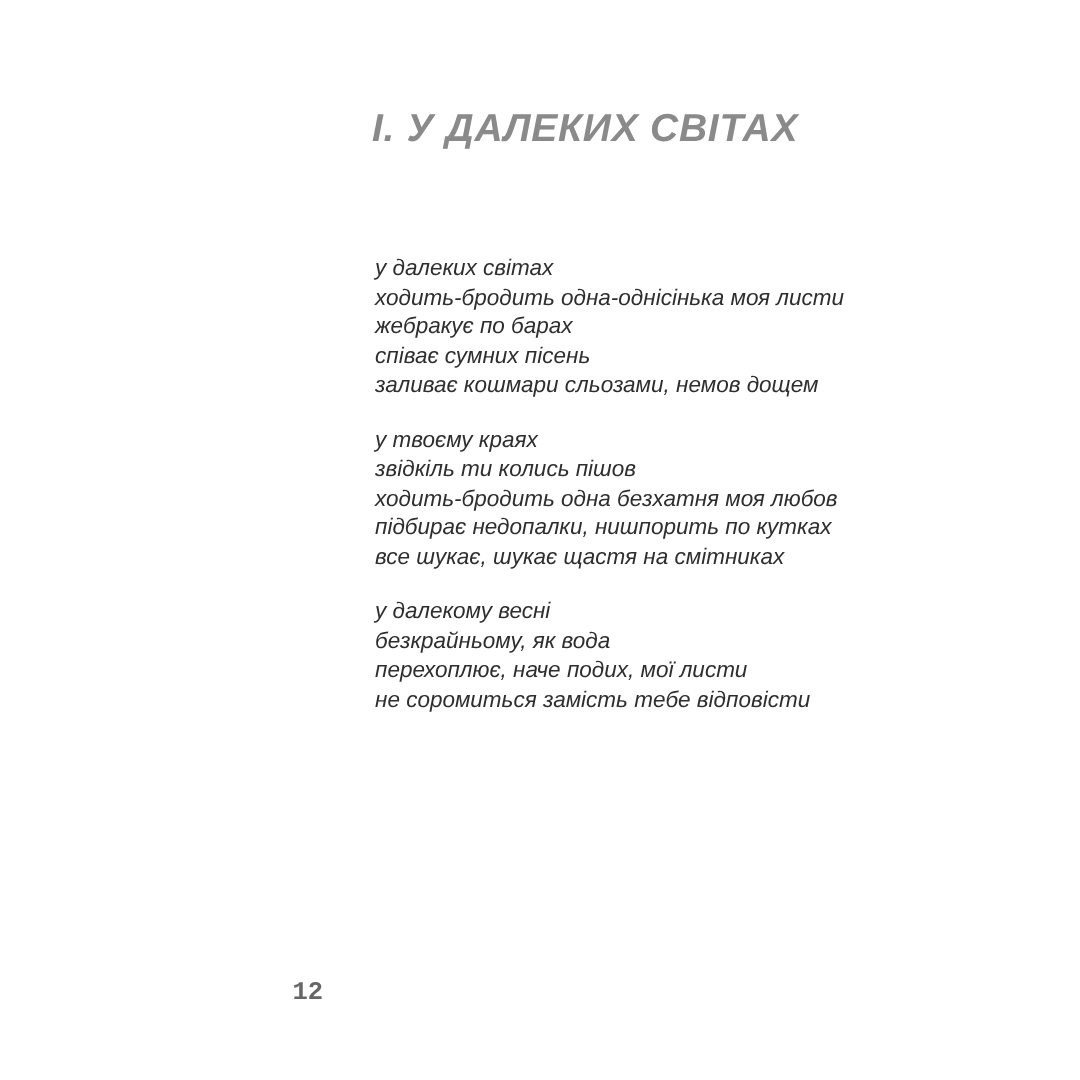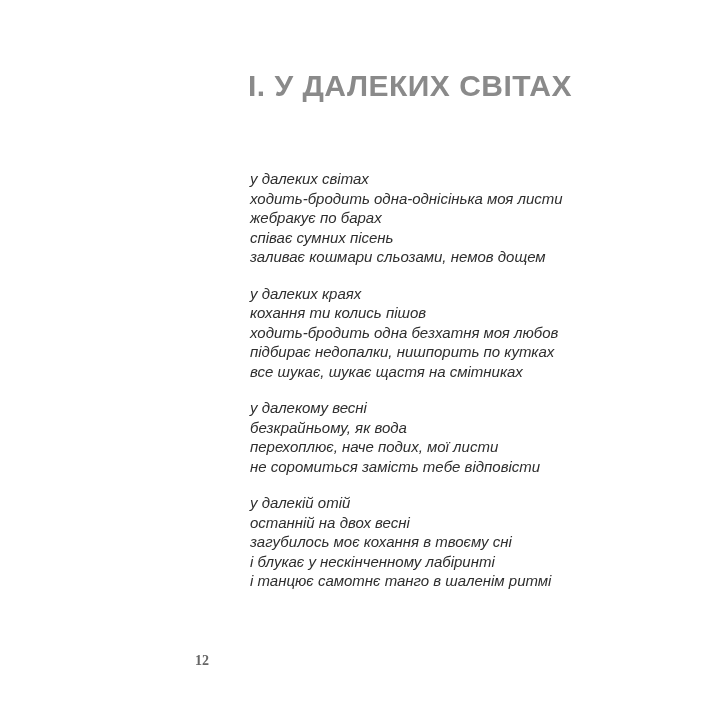--- a/index.html
+++ b/index.html
@@ -21,25 +21,26 @@
     overflow:hidden;
     font-family:"Liberation Sans", sans-serif;
   }
   .title{
     position:absolute;
     left:248px;
     top:70px;
     margin:0;
     font-family:"Liberation Sans", sans-serif;
     font-weight:bold;
-    font-size:30px;
+    font-size:26px;
     line-height:31px;
     letter-spacing:0.5px;
     color:var(--title-color);
     white-space:nowrap;
+    font-style:italic;
   }
   .poem{
     position:absolute;
     left:250px;
     top:169px;
     color:var(--text-color);
     font-family:"Liberation Sans", sans-serif;
     font-style:italic;
     font-size:15px;
     line-height:19.5px;
@@ -50,56 +51,49 @@
   .stanza:last-child{
     margin-bottom:0;
   }
   .poem-line{
     white-space:nowrap;
   }
   .page-number{
     position:absolute;
     left:195px;
     top:653px;
-    font-family:Liberation Serif, serif;
+    font-family:Liberation Mono, monospace;
     font-weight:600;
-    font-size:14px;
+    font-size:17px;
     color:var(--pagenum-color);
   }
 </style>
 </head>
 <body>
 
 <div class="page">
   <h1 class="title">І. У ДАЛЕКИХ СВІТАХ</h1>
 
   <div class="poem" id="poem">
       <div class="stanza">
         <div class="poem-line">у далеких світах</div>
         <div class="poem-line">ходить-бродить одна-однісінька моя листи</div>
         <div class="poem-line">жебракує по барах</div>
         <div class="poem-line">співає сумних пісень</div>
         <div class="poem-line">заливає кошмари сльозами, немов дощем</div>
       </div>
       <div class="stanza">
-        <div class="poem-line">у далеких краях</div>
-        <div class="poem-line">кохання ти колись пішов</div>
+        <div class="poem-line">у твоєму краях</div>
+        <div class="poem-line">звідкіль ти колись пішов</div>
         <div class="poem-line">ходить-бродить одна безхатня моя любов</div>
         <div class="poem-line">підбирає недопалки, нишпорить по кутках</div>
         <div class="poem-line">все шукає, шукає щастя на смітниках</div>
       </div>
       <div class="stanza">
         <div class="poem-line">у далекому весні</div>
         <div class="poem-line">безкрайньому, як вода</div>
         <div class="poem-line">перехоплює, наче подих, мої листи</div>
         <div class="poem-line">не соромиться замість тебе відповісти</div>
       </div>
-      <div class="stanza">
-        <div class="poem-line">у далекій отій</div>
-        <div class="poem-line">останній на двох весні</div>
-        <div class="poem-line">загубилось моє кохання в твоєму сні</div>
-        <div class="poem-line">і блукає у нескінченному лабіринті</div>
-        <div class="poem-line">і танцює самотнє танго в шаленім ритмі</div>
-      </div>
     </div>
 
   <div class="page-number">12</div>
 </div>
 
 </body></html>

